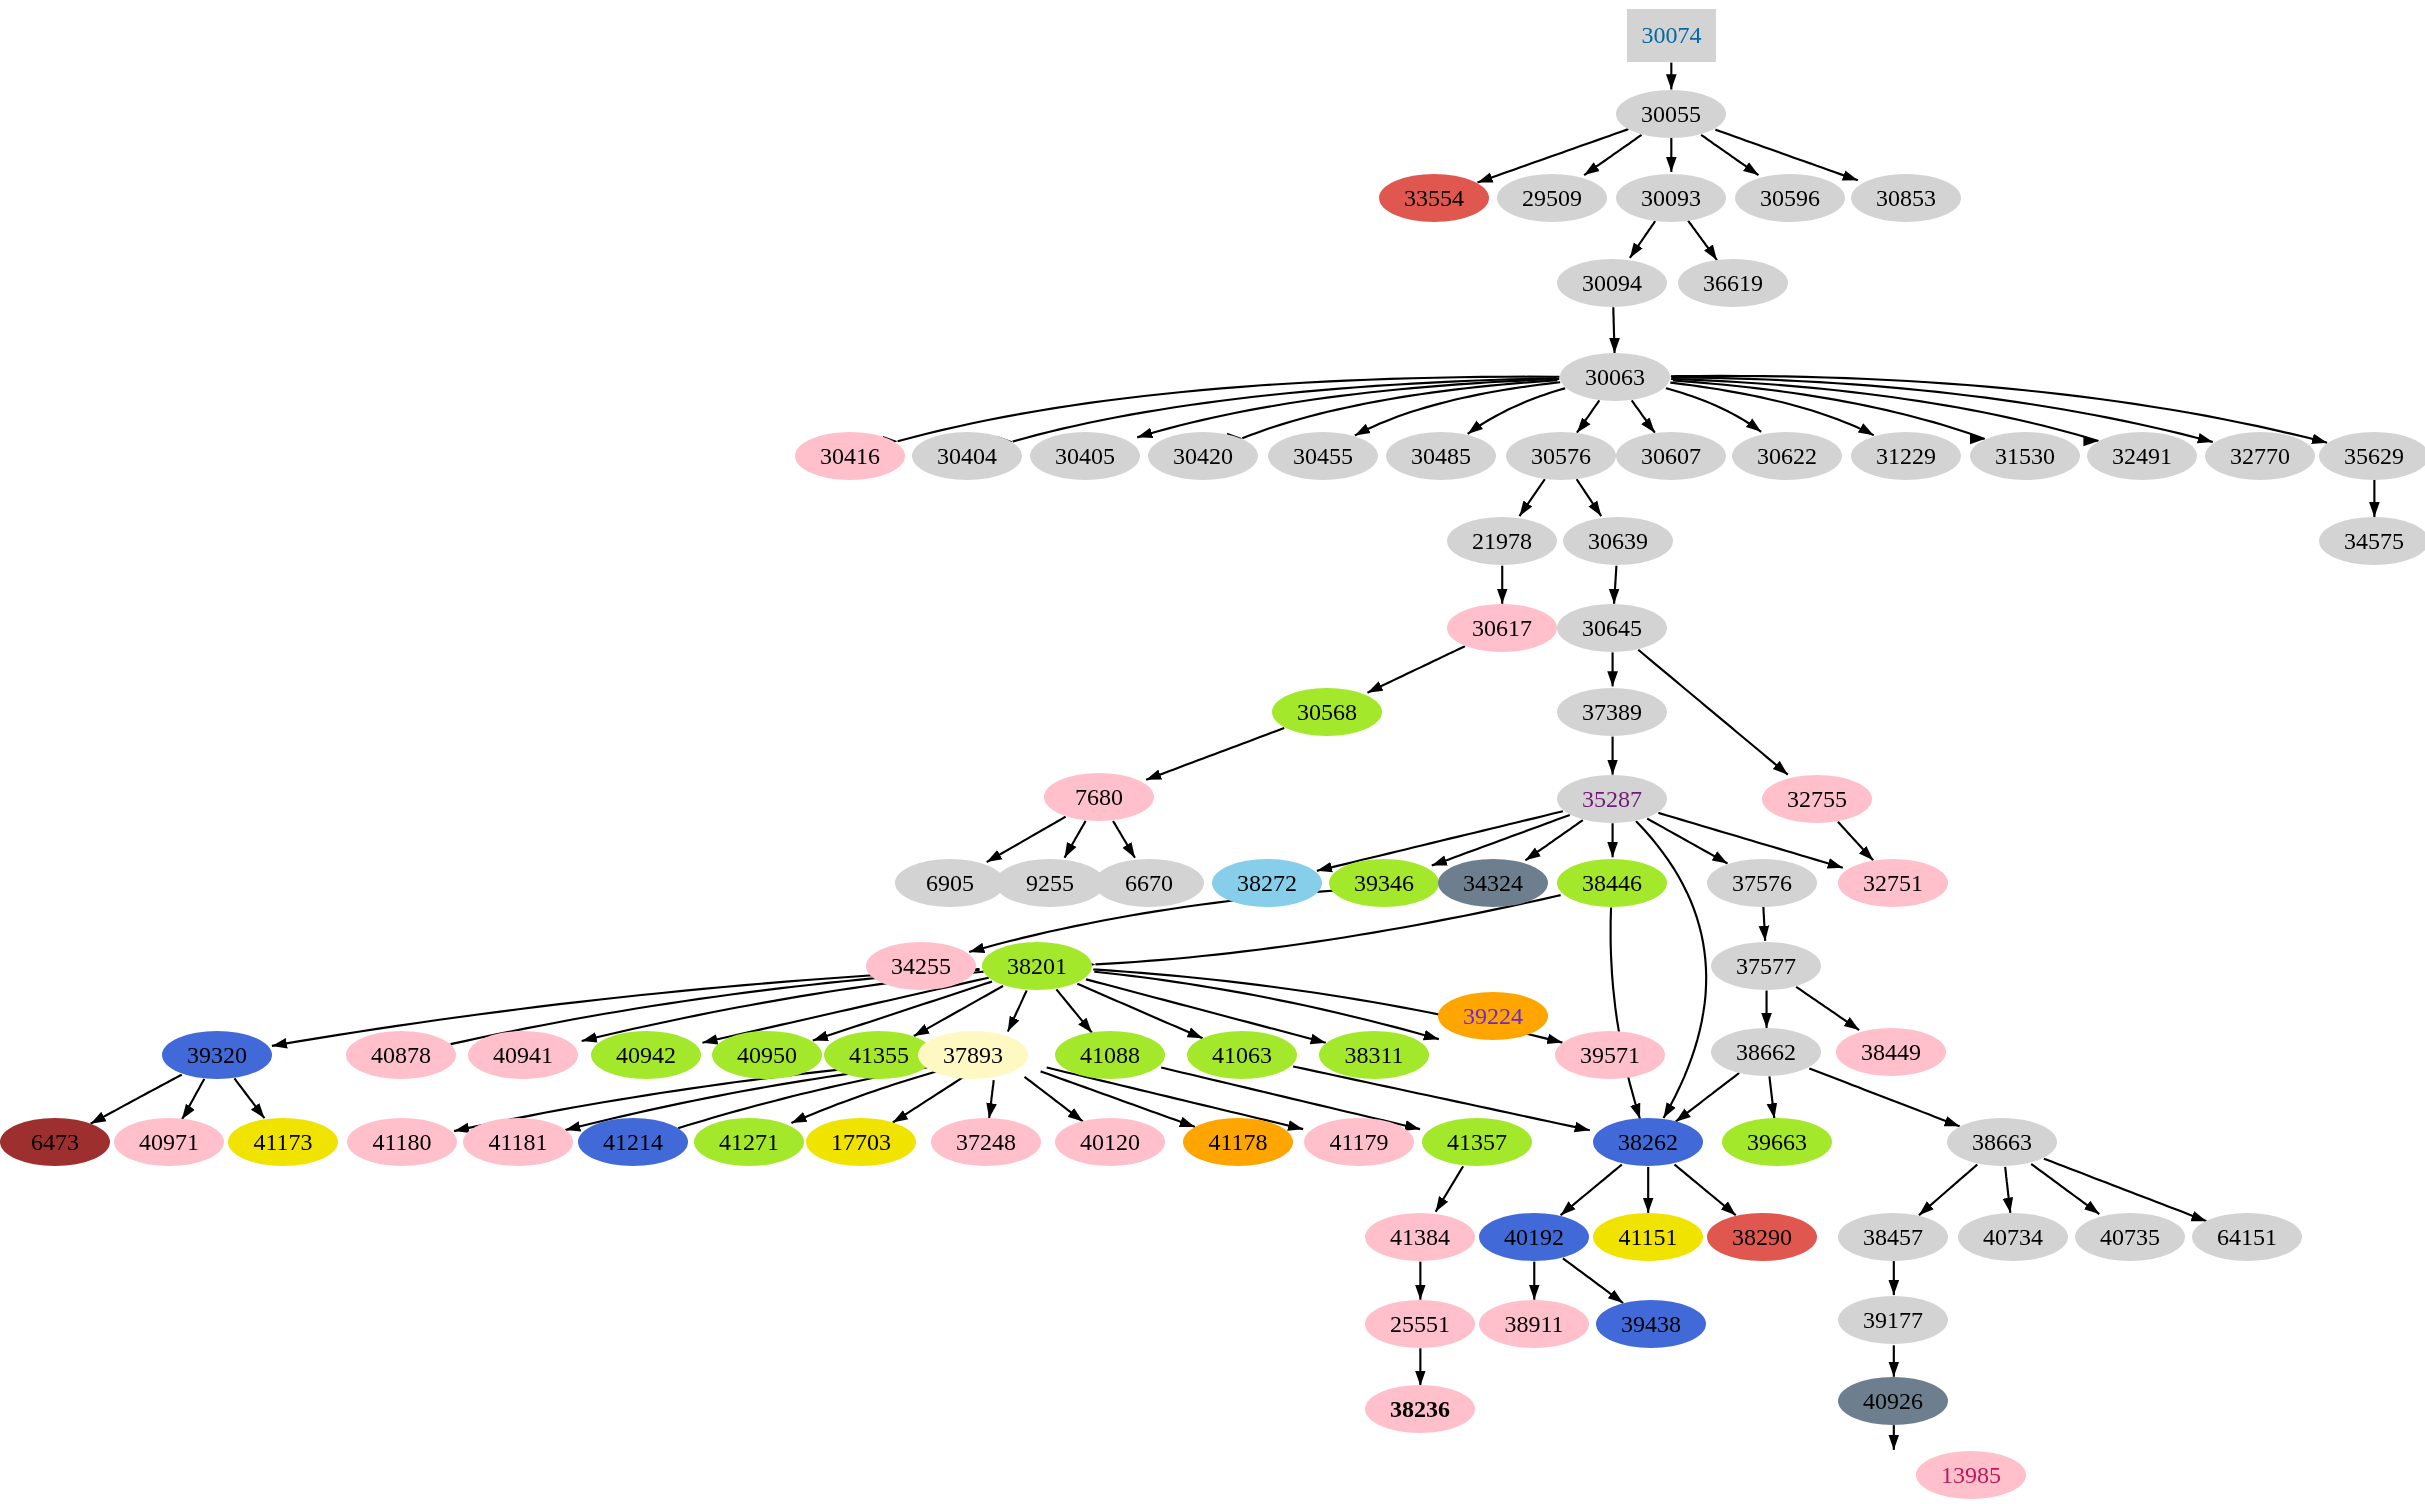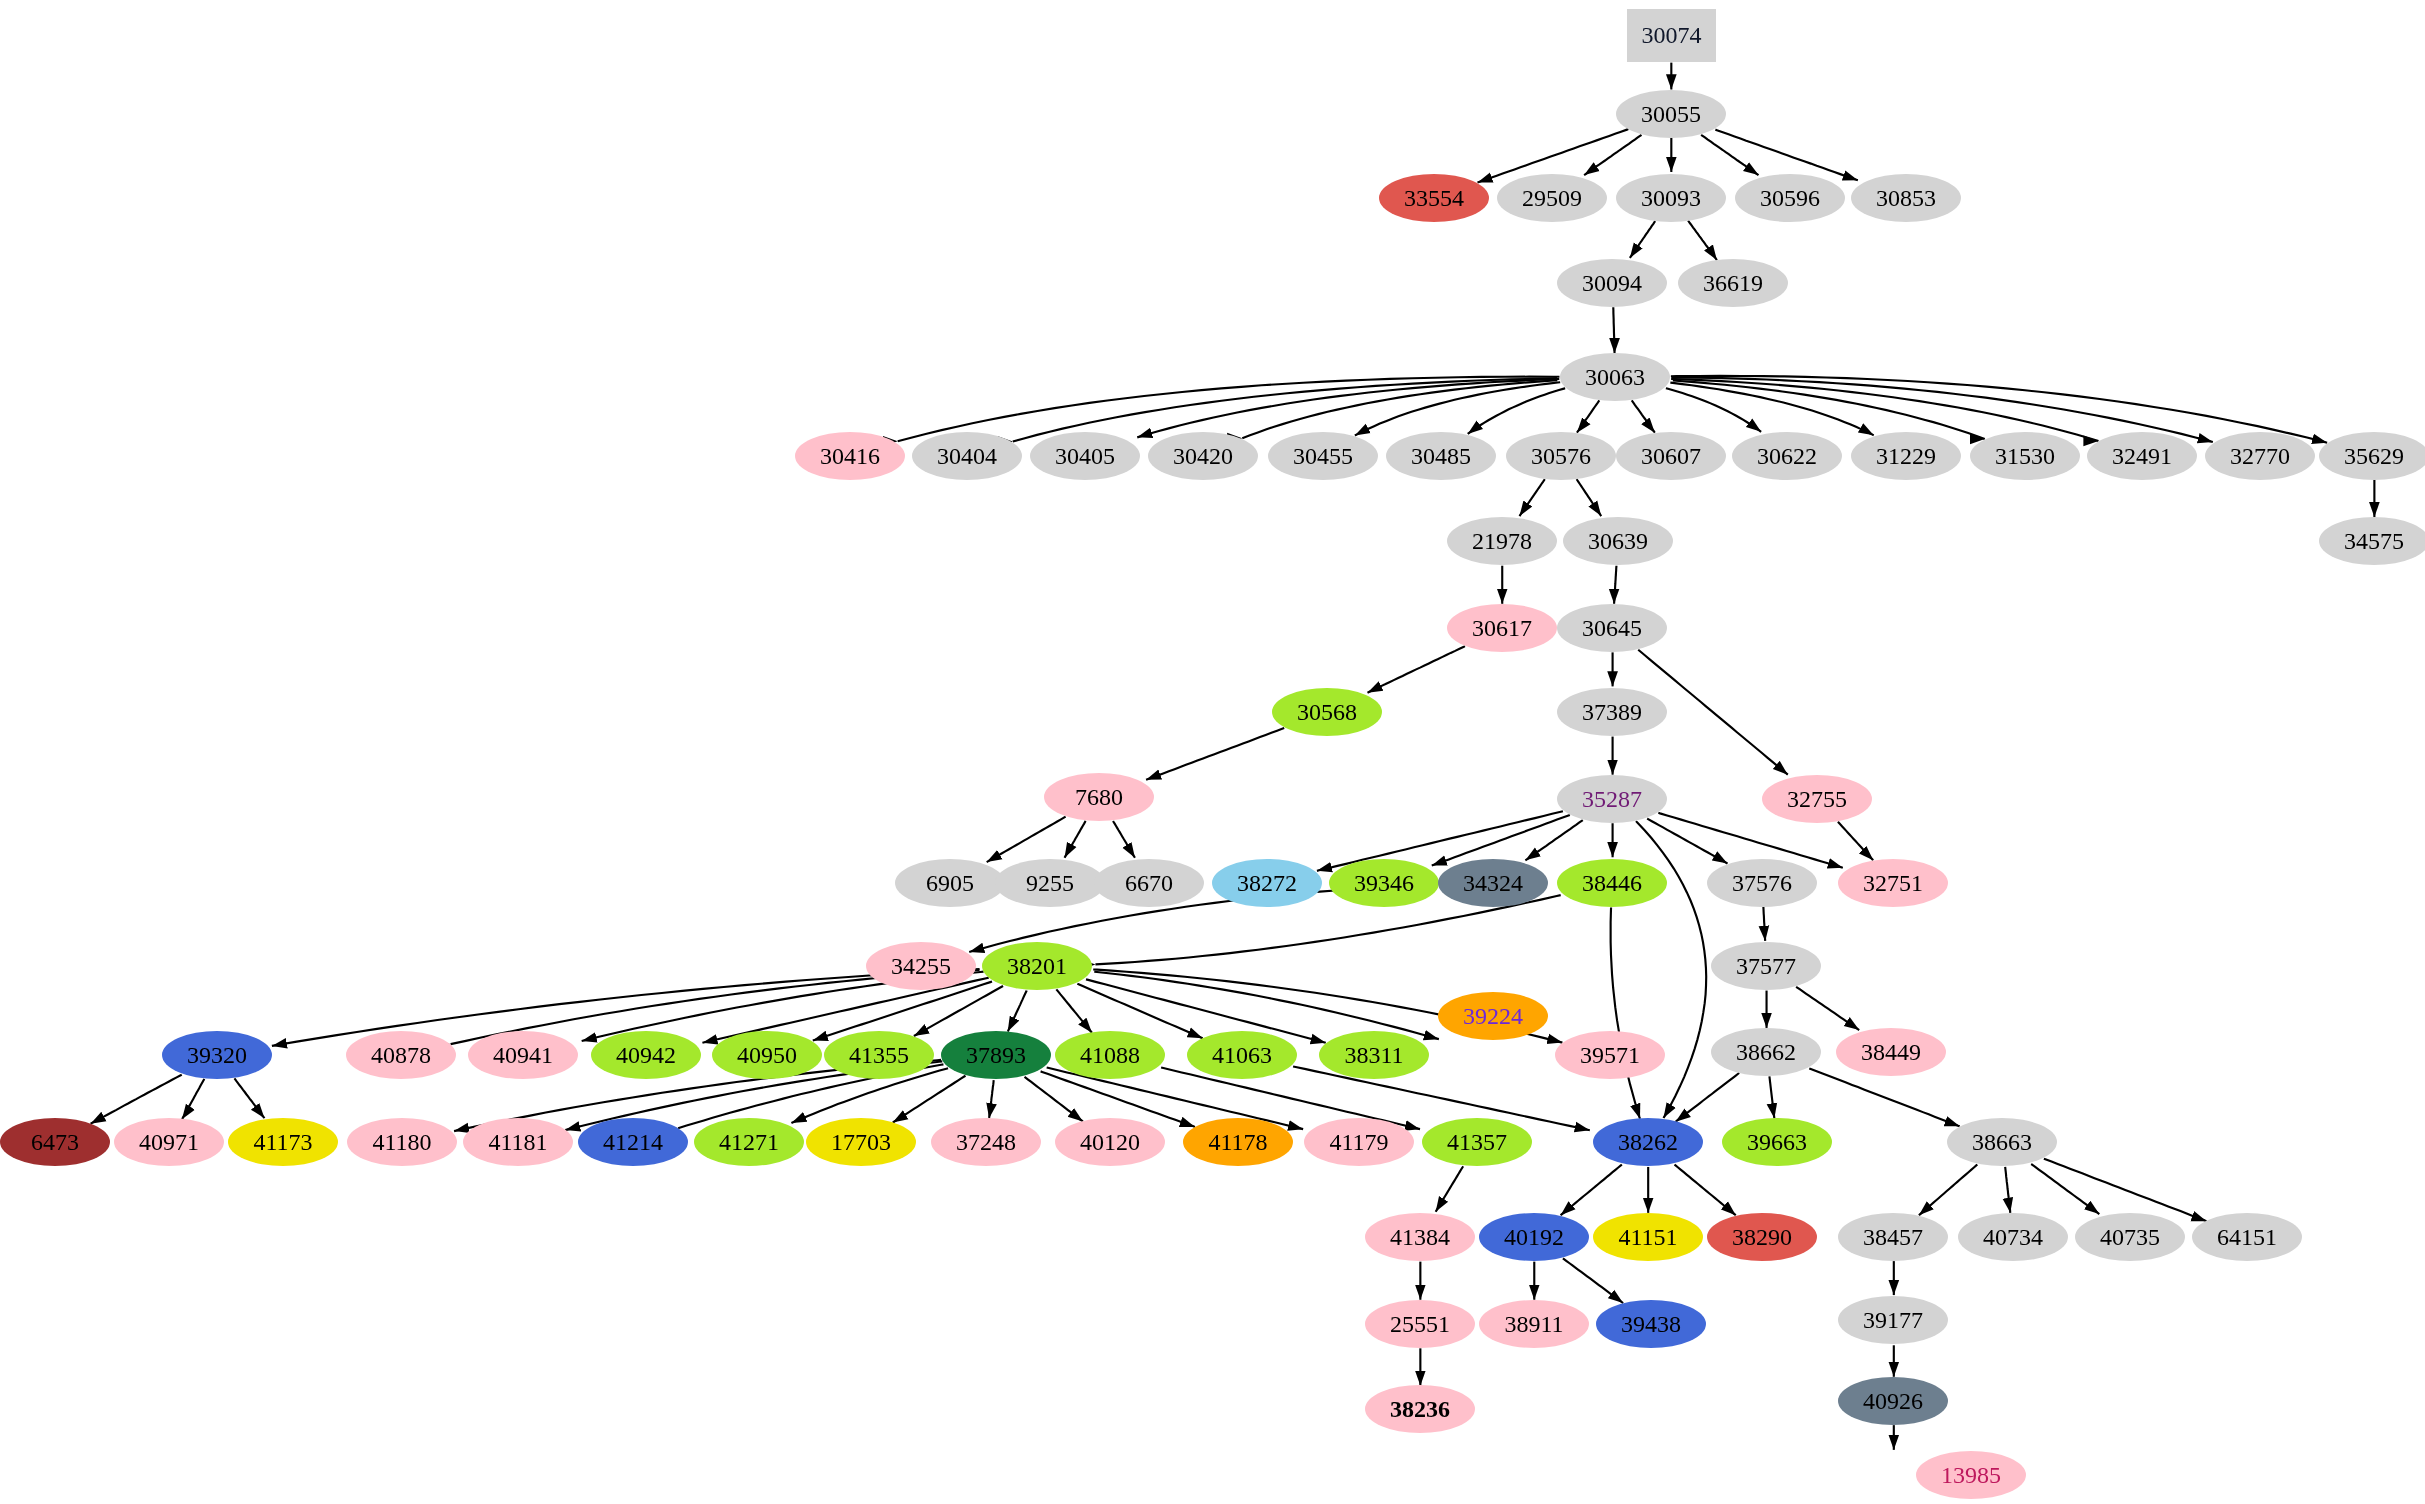--- a/index.html
+++ b/index.html
@@ -111,21 +111,21 @@
         <path d="M2221.8,1308.5 L2221.0,1309.2 L2218.0,1311.8 L2214.9,1314.5 L2211.9,1317.1 L2208.8,1319.8 L2205.8,1322.4 L2202.7,1325.1 L2199.7,1327.7 L2196.6,1330.4 L2193.6,1333.0 L2190.5,1335.7 L2187.5,1338.3 L2184.4,1341.0 L2181.4,1343.6 L2178.3,1346.3 L2175.3,1348.9 L2172.2,1351.6 L2169.2,1354.2 L2166.1,1356.9 L2163.1,1359.5 L2160.0,1362.2 L2157.0,1364.8 L2156.2,1365.5" fill="none" stroke="#000000" stroke-width="2.4" marker-end="url(#arrow)"></path>
         <path d="M2253.1,1311.2 L2253.2,1311.8 L2253.5,1314.5 L2253.8,1317.1 L2254.1,1319.8 L2254.3,1322.4 L2254.7,1325.1 L2254.9,1327.7 L2255.3,1330.4 L2255.6,1333.0 L2255.8,1335.7 L2256.2,1338.3 L2256.4,1341.0 L2256.8,1343.6 L2257.1,1346.3 L2257.4,1348.9 L2257.7,1351.6 L2257.9,1354.2 L2258.3,1356.9 L2258.6,1359.5 L2258.8,1362.2 L2258.9,1362.8" fill="none" stroke="#000000" stroke-width="2.4" marker-end="url(#arrow)"></path>
         <path d="M2282.4,1307.9 L2283.3,1308.5 L2286.9,1311.2 L2290.5,1313.8 L2294.1,1316.5 L2297.7,1319.1 L2301.3,1321.8 L2304.9,1324.4 L2308.5,1327.1 L2312.1,1329.7 L2315.7,1332.4 L2319.3,1335.0 L2322.9,1337.7 L2326.5,1340.3 L2330.1,1343.0 L2333.7,1345.6 L2337.3,1348.3 L2340.9,1350.9 L2344.5,1353.6 L2348.1,1356.2 L2351.7,1358.9 L2355.3,1361.5 L2358.9,1364.2" fill="none" stroke="#000000" stroke-width="2.4" marker-end="url(#arrow)"></path>
         <path d="M2296.6,1301.9 L2298.3,1302.5 L2305.2,1305.2 L2312.1,1307.9 L2319.0,1310.5 L2325.9,1313.2 L2332.8,1315.8 L2339.7,1318.4 L2346.6,1321.1 L2353.5,1323.8 L2360.4,1326.4 L2367.3,1329.0 L2374.2,1331.7 L2381.1,1334.3 L2388.0,1337.0 L2394.9,1339.7 L2401.8,1342.3 L2408.7,1344.9 L2415.6,1347.6 L2422.5,1350.3 L2429.4,1352.9 L2436.3,1355.6 L2443.2,1358.2 L2450.1,1360.8 L2457.0,1363.5 L2463.9,1366.2 L2470.8,1368.8 L2477.7,1371.5 L2479.4,1372.1" fill="none" stroke="#000000" stroke-width="2.4" marker-end="url(#arrow)"></path>
         <path d="M2128.0,1417.0 L2128.0,1417.6 L2128.0,1420.0 L2128.0,1422.3 L2128.0,1424.7 L2128.0,1427.0 L2128.0,1429.4 L2128.0,1431.7 L2128.0,1434.1 L2128.0,1436.4 L2128.0,1438.8 L2128.0,1441.1 L2128.0,1443.5 L2128.0,1445.8 L2128.0,1448.2 L2128.0,1450.5 L2128.0,1452.9 L2128.0,1455.2" fill="none" stroke="#000000" stroke-width="2.4" marker-end="url(#arrow)"></path>
         <path d="M2128.0,1511.6 L2128.0,1512.1 L2128.0,1514.4 L2128.0,1516.6 L2128.0,1518.9 L2128.0,1521.1 L2128.0,1523.4 L2128.0,1525.6 L2128.0,1527.9 L2128.0,1530.1 L2128.0,1532.4 L2128.0,1534.6 L2128.0,1536.9 L2128.0,1539.1 L2128.0,1541.4 L2128.0,1543.6 L2128.0,1545.9 L2128.0,1547.0" fill="none" stroke="#000000" stroke-width="2.4" marker-end="url(#arrow)"></path>
         <path d="M2128.0,1601.3 L2128.0,1601.8 L2128.0,1603.9 L2128.0,1606.0 L2128.0,1608.1 L2128.0,1610.2 L2128.0,1612.3 L2128.0,1614.4 L2128.0,1616.5 L2128.0,1618.6 L2128.0,1620.7 L2128.0,1622.8 L2128.0,1624.9 L2128.0,1627.0 L2128.0,1629.1" fill="none" stroke="#000000" stroke-width="2.4" marker-end="url(#arrow)"></path>
       </g>
   </svg>
   <div id="nodes">
-      <div class="node box" style="left: 1627px; top: 9px; background: rgb(211, 211, 211); color: #0f172a;">
+      <div class="node box" style="left: 1627px; top: 9px; background: rgb(211, 211, 211); color: #0369a1;">
         <span>30074</span>
       </div>
       <div class="node" style="left: 1616px; top: 90px; background: rgb(211, 211, 211); color: rgb(0, 0, 0);">
         <span>30055</span>
       </div>
       <div class="node" style="left: 1379px; top: 174px; background: rgb(224, 87, 79); color: rgb(0, 0, 0);">
         <span>33554</span>
       </div>
       <div class="node" style="left: 1497px; top: 174px; background: rgb(211, 211, 211); color: rgb(0, 0, 0);">
         <span>29509</span>
@@ -273,21 +273,21 @@
       </div>
       <div class="node" style="left: 591px; top: 1031px; background: rgb(164, 232, 44); color: rgb(0, 0, 0);">
         <span>40942</span>
       </div>
       <div class="node" style="left: 712px; top: 1031px; background: rgb(164, 232, 44); color: rgb(0, 0, 0);">
         <span>40950</span>
       </div>
       <div class="node" style="left: 824px; top: 1031px; background: rgb(164, 232, 44); color: rgb(0, 0, 0);">
         <span>41355</span>
       </div>
-      <div class="node" style="left: 941px; top: 1031px; background: #15803d; color: rgb(0, 0, 0);">
+      <div class="node" style="left: 918px; top: 1031px; background: #fef9c3; color: rgb(0, 0, 0);">
         <span>37893</span>
       </div>
       <div class="node" style="left: 1055px; top: 1031px; background: rgb(164, 232, 44); color: rgb(0, 0, 0);">
         <span>41088</span>
       </div>
       <div class="node" style="left: 1187px; top: 1031px; background: rgb(164, 232, 44); color: rgb(0, 0, 0);">
         <span>41063</span>
       </div>
       <div class="node" style="left: 1319px; top: 1031px; background: rgb(164, 232, 44); color: rgb(0, 0, 0);">
         <span>38311</span>

